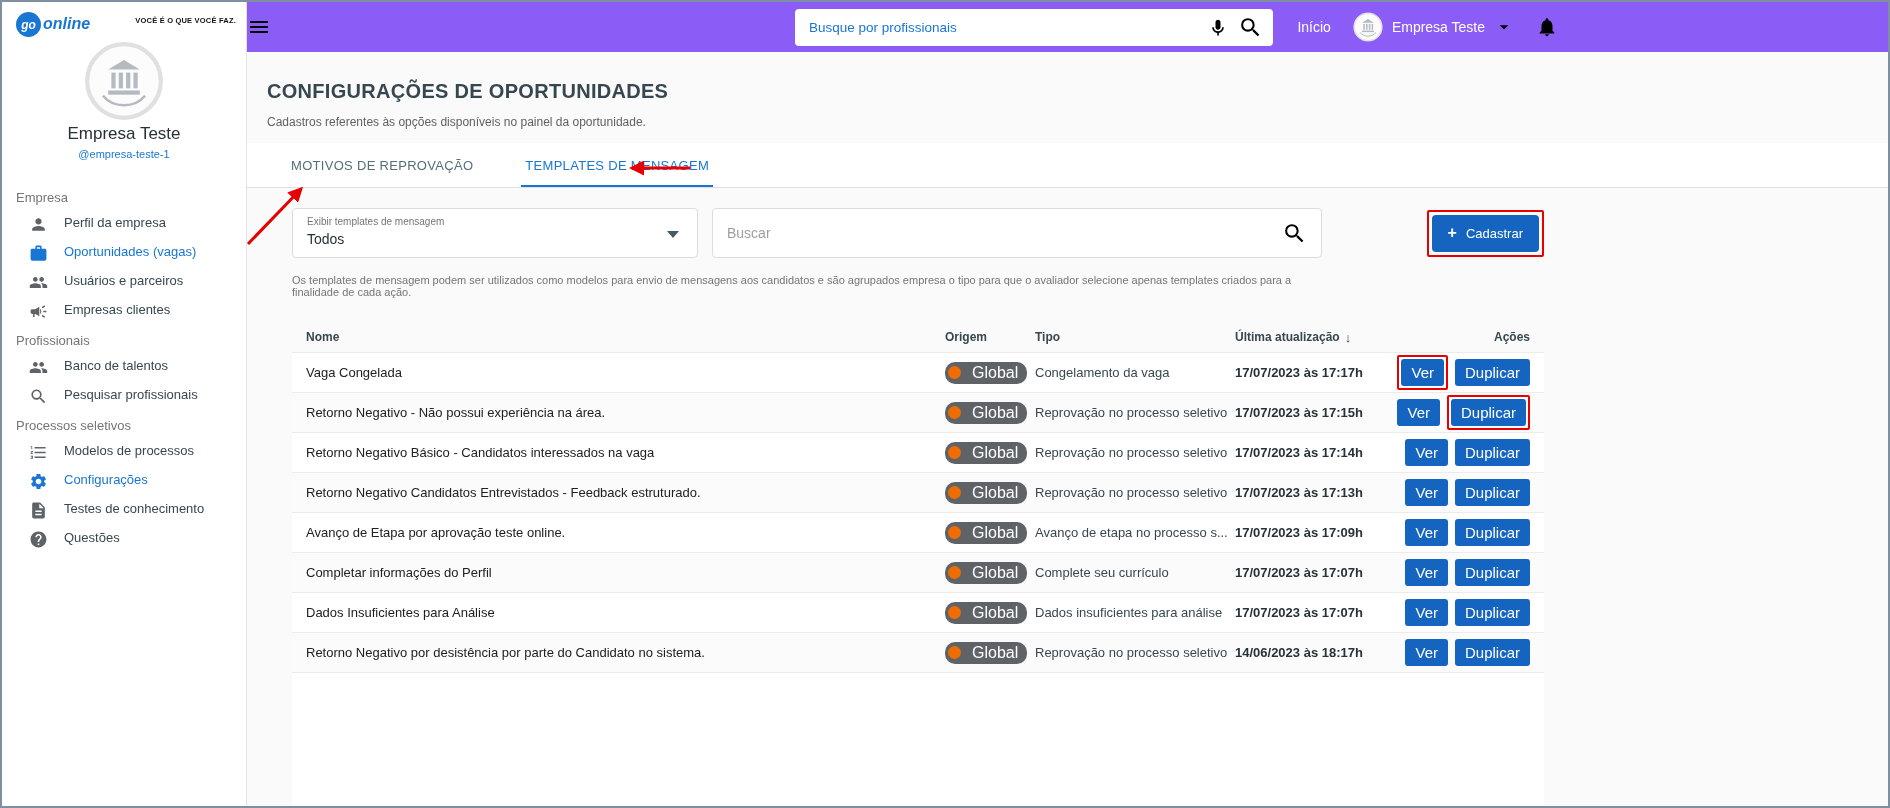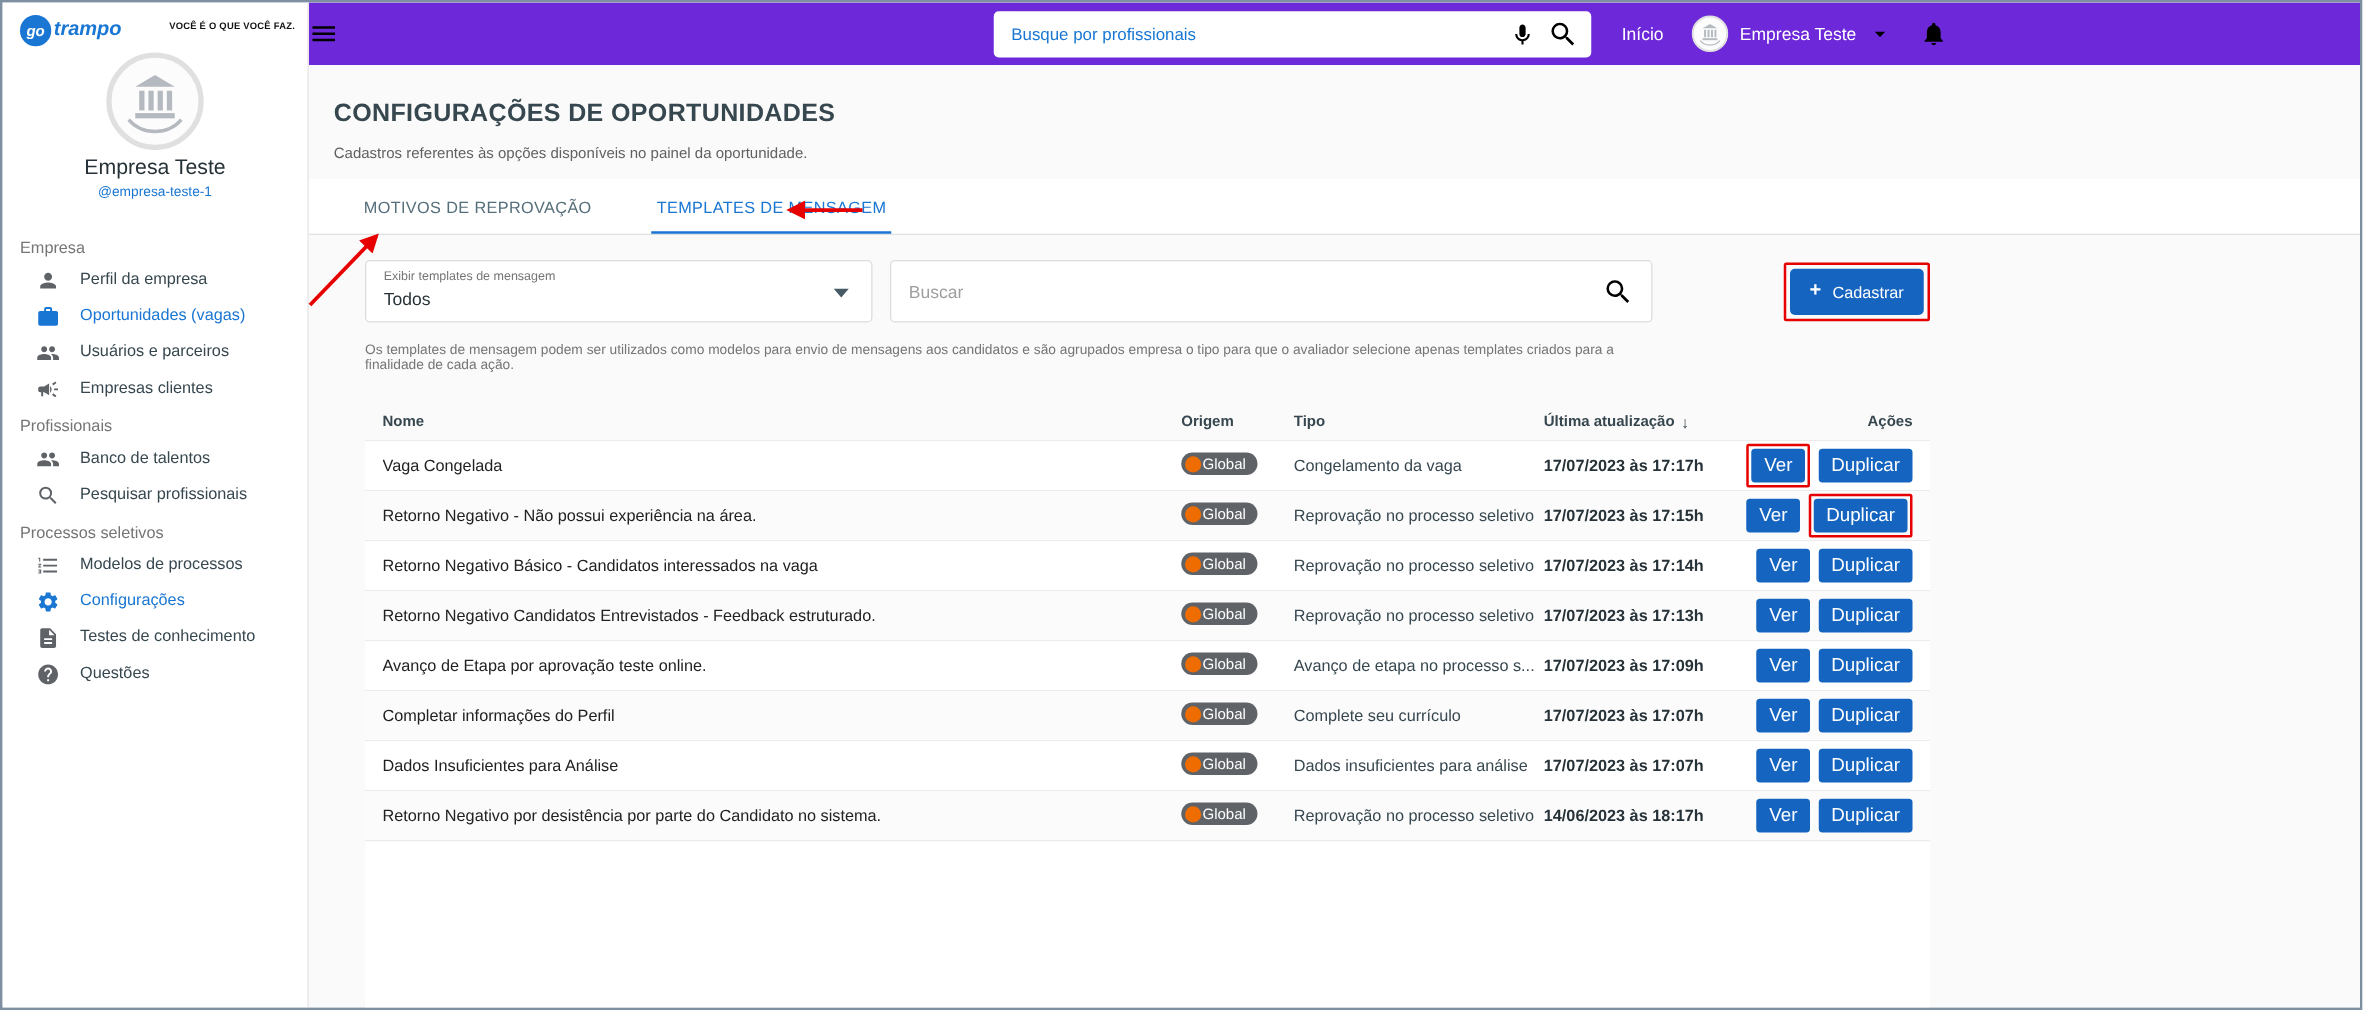--- a/index.html
+++ b/index.html
@@ -18,21 +18,21 @@
   .nav{margin-top:23px}
   .nav-label{font-size:13px;color:#757575;padding:7px 14px 5px}
   .nav-item{display:flex;align-items:flex-start;gap:16px;padding:5px 10px 5px 27px;font-size:13px;color:#37474f;cursor:pointer}
   .nav-item .ic{width:19px;height:19px;color:#5f6368;flex:none}
   .nav-item.active{color:#1976d2}
   .nav-item.active .ic{color:#1976d2}
   .ic{display:inline-block;fill:currentColor}
 
   
   .content-col{flex:1;display:flex;flex-direction:column;position:relative;min-width:0}
-  .topbar{height:50px;background:#6d28d9;display:flex;align-items:center;position:relative;flex:none}
+  .topbar{height:50px;background:#8b5cf6;display:flex;align-items:center;position:relative;flex:none}
   .hamburger{width:24px;height:24px;color:#fff;cursor:pointer}
   .topbar-search{position:absolute;left:548px;top:7px;width:478px;height:37px;background:#fff;border-radius:4px;display:flex;align-items:center;padding:0 10px 0 14px;gap:10px}
   .topbar-search input{flex:1;border:none;outline:none;font-size:13.5px;color:#1976d2;background:transparent;font-family:inherit}
   .topbar-search input::placeholder{color:#1976d2;opacity:1}
   .mic-icon{width:20px;height:20px;color:#757575;cursor:pointer}
   .tb-search-icon{width:25px;height:25px;color:#0d47a1;cursor:pointer}
   .topbar-right{margin-left:auto;display:flex;align-items:center;gap:22px;padding-right:330px}
   .inicio{color:#fff;font-size:14px;cursor:pointer}
   .account{display:flex;align-items:center;gap:9px;cursor:pointer}
   .avatar-small{width:30px;height:30px}
@@ -71,21 +71,21 @@
   .table{margin-top:24px;display:flex;flex-direction:column;flex:1;min-height:0}
   .thead{display:grid;grid-template-columns:1fr 90px 200px 165px 130px;padding:0 14px;align-items:center;height:30px;flex:none}
   .th{font-size:12px;font-weight:bold;color:#37474f}
   .th-upd{display:flex;align-items:center;gap:5px}
   .sort{font-size:13px;color:#37474f}
   .th-acoes{text-align:right}
   .tbody{background:#fff;flex:1;border-top:1px solid #ececec}
   .trow{display:grid;grid-template-columns:1fr 90px 200px 165px 130px;padding:0 14px;align-items:center;height:40px;border-bottom:1px solid #ececec;background:#fff}
   .trow:nth-child(even){background:#fbfbfb}
   .c-nome{font-size:13px;font-weight:500;color:#212121;white-space:nowrap;overflow:hidden}
-  .badge{display:inline-flex;align-items:center;gap:1px;background:#5f6368;border-radius:10px;padding:2px 9px 2px 3px;color:#fff;font-size:12px}
+  .badge{display:inline-flex;align-items:center;gap:11px;background:#5f6368;border-radius:10px;padding:2px 9px 2px 3px;color:#fff;font-size:16px}
   .badge-dot{width:13px;height:13px;border-radius:50%;background:#ef6c00;flex:none}
   .c-tipo{font-size:13px;color:#37474f;white-space:nowrap;overflow:hidden}
   .c-upd{font-size:13px;font-weight:bold;color:#263238;white-space:nowrap}
   .c-acoes{display:flex;justify-content:flex-end;align-items:center;gap:7px}
   .btn-sm{background:#1565c0;color:#fff;border:none;border-radius:3px;font-size:15px;padding:5px 10px;cursor:pointer;font-family:inherit;white-space:nowrap}
   .red-box-sm{border:2px solid #e60000;padding:2px;display:inline-flex;border-radius:2px}
 
   .annotations{position:absolute;inset:0;pointer-events:none;z-index:50}
 </style>
 </head>
@@ -145,21 +145,21 @@
       <path d="M18 52c5 6 12 9 20 9s15-3 20-9" stroke="#b5bac0" stroke-width="2.5" fill="none"></path>
     </symbol>
   </defs>
 </svg>
 
 <div class="screen">
 
   <aside class="sidebar">
     <div class="logo-row">
       <span class="logo-go">go</span>
-      <span class="logo-trampo">trampo</span>
+      <span class="logo-trampo">online</span>
       <span class="tagline">VOCÊ É O QUE VOCÊ FAZ.</span>
     </div>
     <svg class="avatar-big">
         <use href="#i-emblem"></use>
       </svg>
     <div class="company-name">Empresa Teste</div>
     <div class="company-handle">@empresa-teste-1</div>
 
     <nav class="nav">
       <div class="nav-section">

